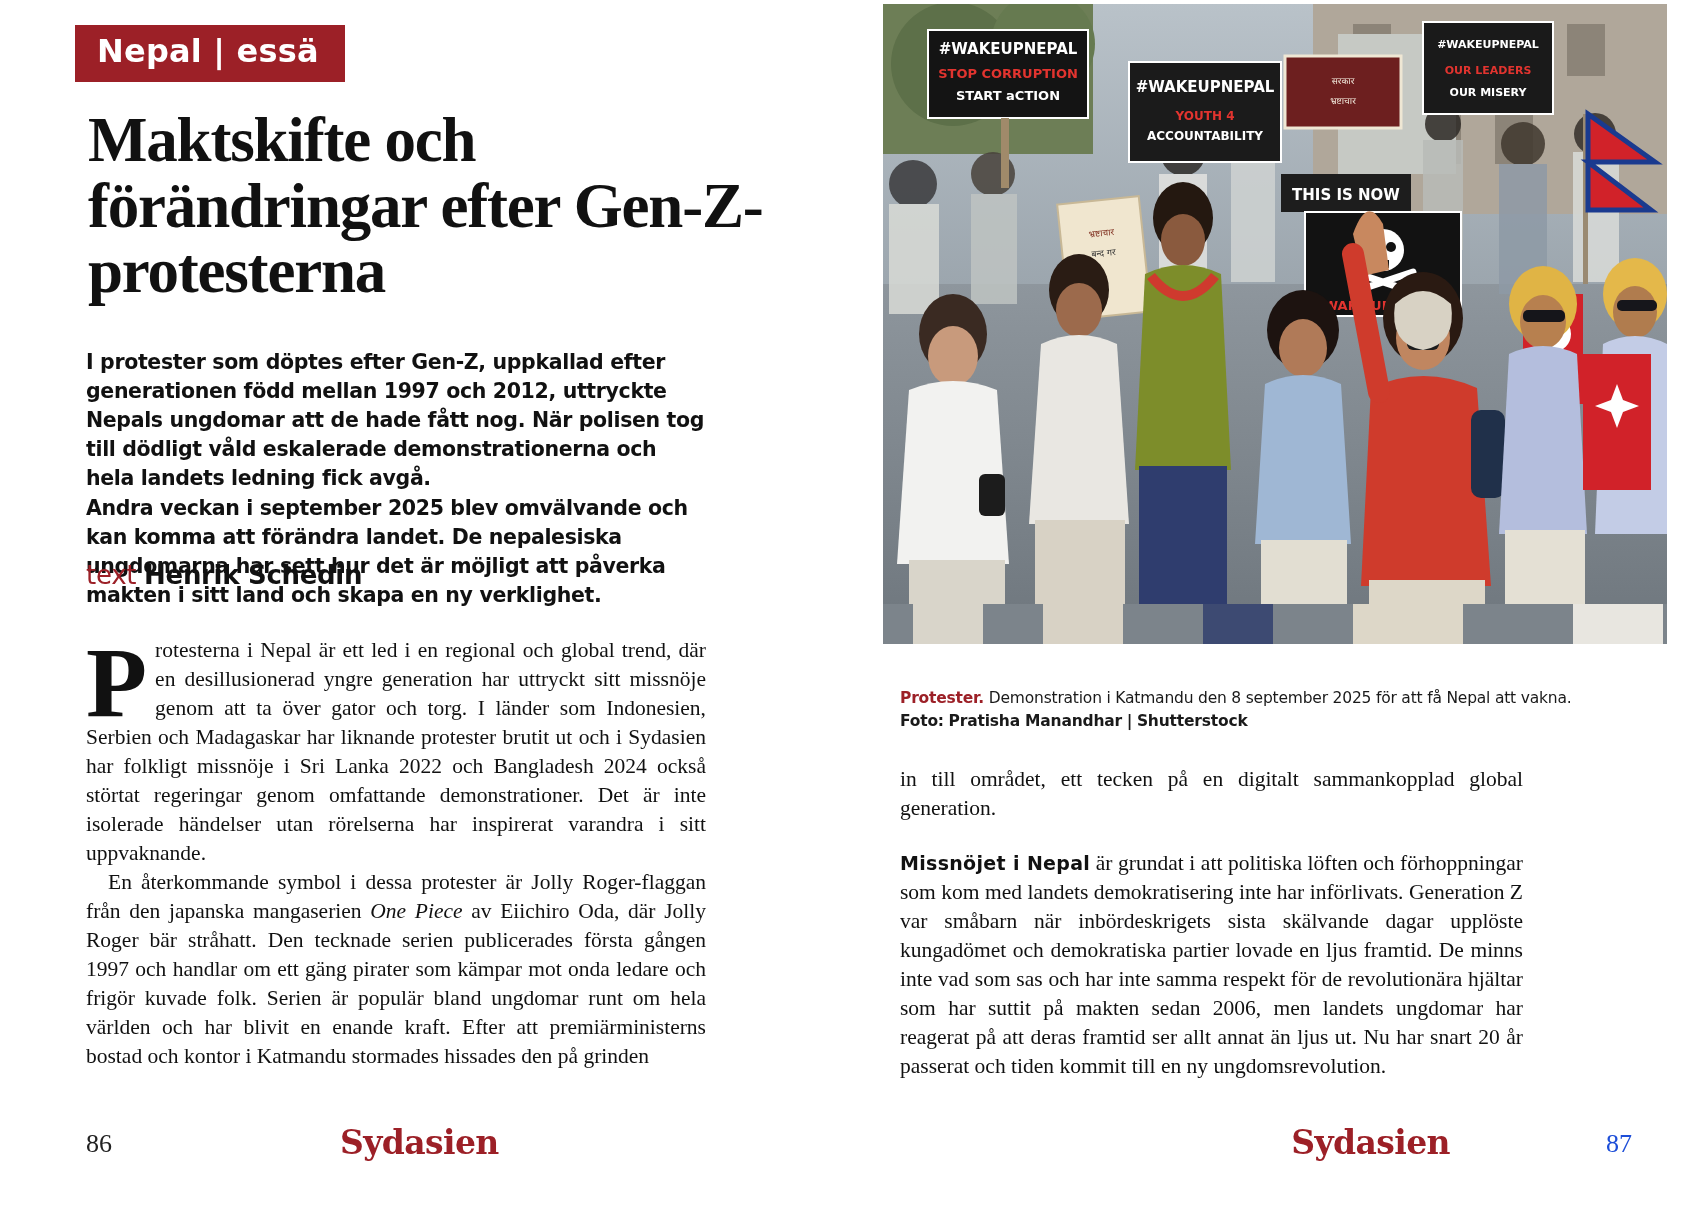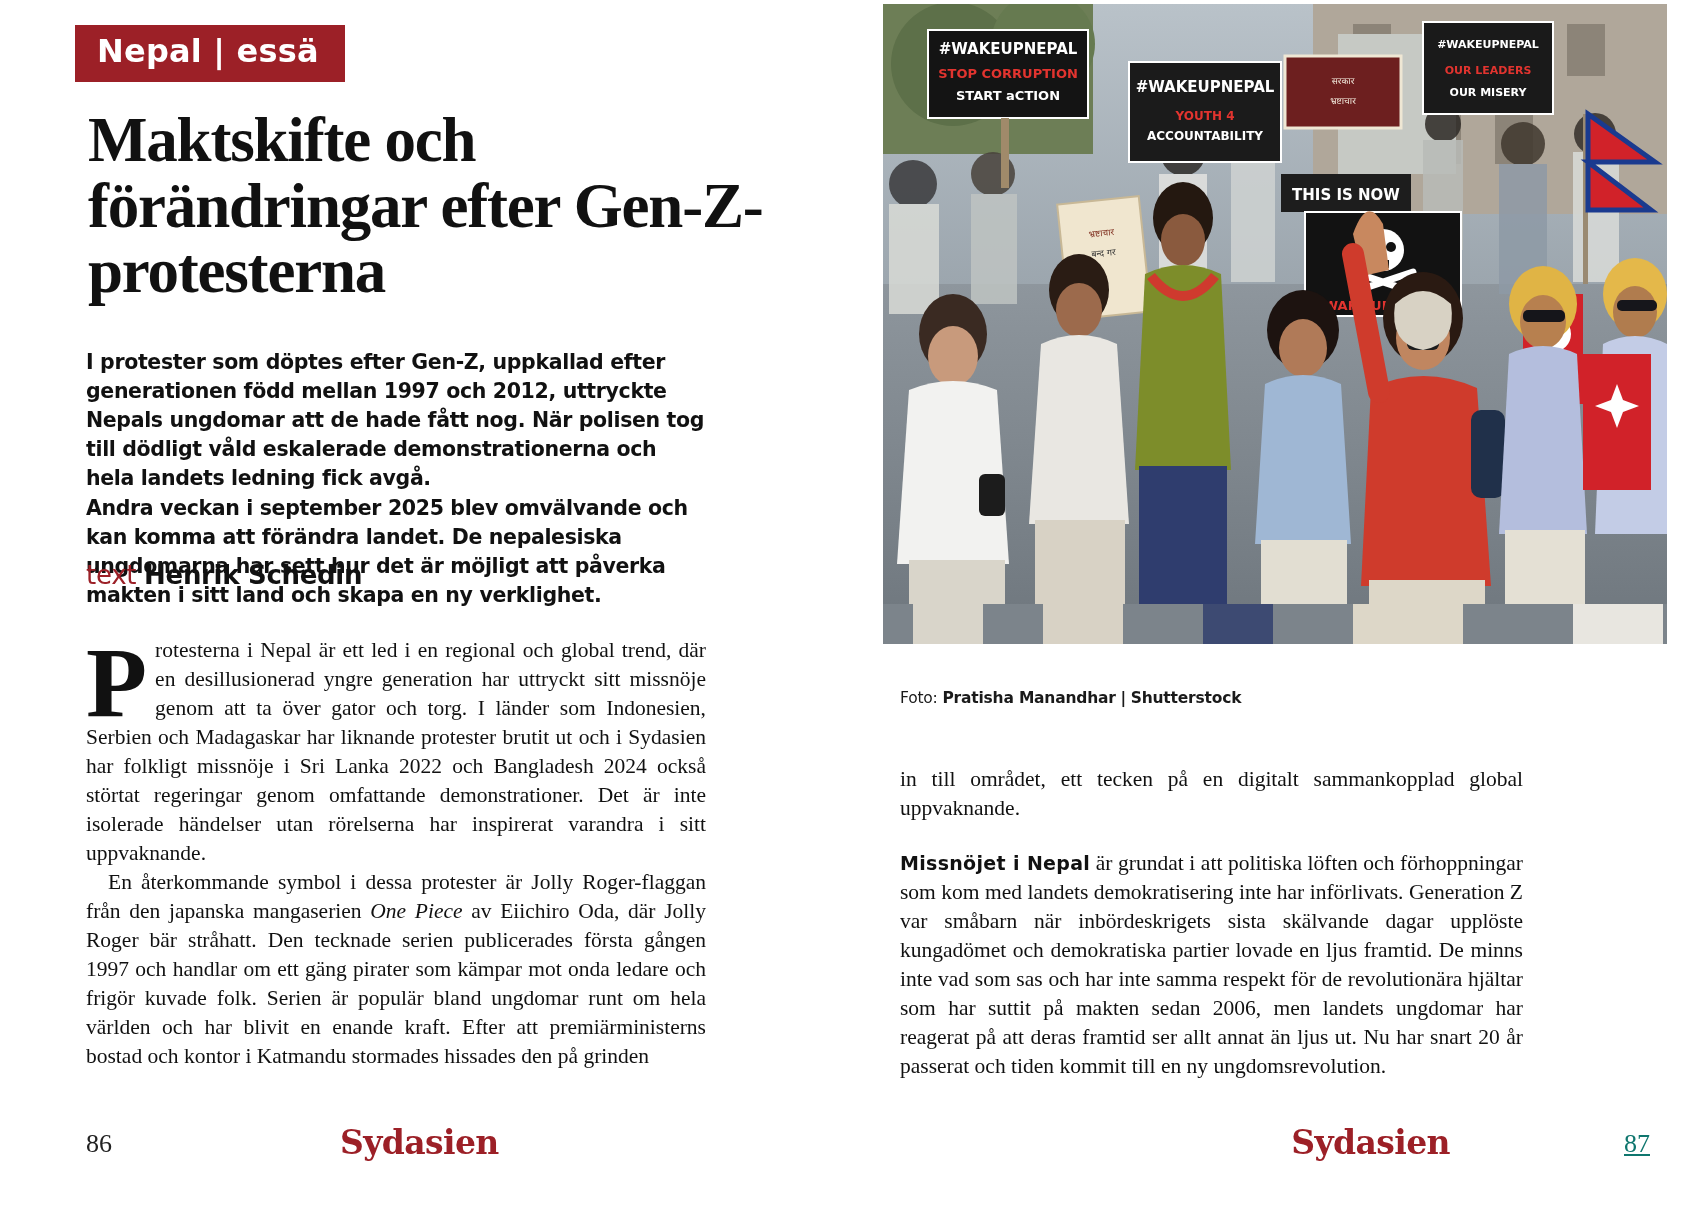--- a/index.html
+++ b/index.html
@@ -129,21 +129,21 @@
     position:absolute;
     left:50px; top:687px;
     width:780px;
     font-family:"DejaVu Sans", sans-serif;
     font-size:15.5px;
     line-height:1.5;
     color:#1a1a1a;
     letter-spacing:-0.2px;
   }
   .caption .cap-lead { color:#9c2027; font-weight:bold; }
-  .caption .credit-lbl { font-weight:normal;text-align:center; }
+  .caption .credit-lbl { font-weight:bold;text-align:center; }
   .caption .credit-name { font-weight:bold; }
 
   .body-right {
     position:absolute;
     left:50px; top:765px;
     width:623px;
     font-size:21.5px;
     line-height:1.35;
     text-align:justify;
     color:#111111;
@@ -153,24 +153,23 @@
   .body-right p.spaced { margin-top:26px; }
   .body-right .lead-in {
     font-family:"DejaVu Sans", sans-serif;
     font-weight:bold;
     font-size:19px;
     letter-spacing:0.3px;
   }
 
   .folio-right {
     position:absolute;
-    right:50px; bottom:48px;
+    right:68px; bottom:48px;
     font-size:26px;
-    color:#0f766e;
-    text-decoration:underline;
+    color:#1d4ed8;
   }
   .logo-right { position:absolute; right:250px; bottom:45px; }
 
   .ital { font-style:italic; }
 </style>
 </head>
 <body>
 
 <div class="spread">
 
@@ -365,25 +364,26 @@
         <rect x="0" y="600" width="784" height="40" fill="#7c848b"></rect>
         <rect x="30" y="600" width="70" height="40" fill="#d9d5ca"></rect>
         <rect x="160" y="600" width="80" height="40" fill="#d8d2c5"></rect>
         <rect x="320" y="600" width="70" height="40" fill="#3d4a72"></rect>
         <rect x="470" y="600" width="110" height="40" fill="#ddd7c8"></rect>
         <rect x="690" y="600" width="90" height="40" fill="#e8e6e0"></rect>
       </svg>
     </div>
 
     <div class="caption">
+      <div><span class="cap-lead">Protester.</span><span> Demonstration i Katmandu den 8 september 2025 för att få Nepal att vakna.</span></div>
       <div><span class="credit-lbl">Foto:</span> <span class="credit-name">Pratisha Manandhar</span> <span class="credit-name">|</span> <span class="credit-name">Shutterstock</span></div>
     </div>
 
     <div class="body-right">
-      <p>in till området, ett tecken på en digitalt sammankopplad global uppvaknande.</p>
+      <p>in till området, ett tecken på en digitalt sammankopplad global generation.</p>
       <p class="spaced"><span class="lead-in">Missnöjet i Nepal</span><span> är grundat i att politiska löften och förhoppningar som kom med landets demokratisering inte har införlivats. Generation Z var småbarn när inbördeskrigets sista skälvande dagar upplöste kungadömet och demokratiska partier lovade en ljus framtid. De minns inte vad som sas och har inte samma respekt för de revolutionära hjältar som har suttit på makten sedan 2006, men landets ungdomar har reagerat på att deras framtid ser allt annat än ljus ut. Nu har snart 20 år passerat och tiden kommit till en ny ungdomsrevolution.</span></p>
     </div>
 
     <div class="logo logo-right">Sydasien</div>
 
     <div class="folio-right">87</div>
   </div>
 
 </div>
 

